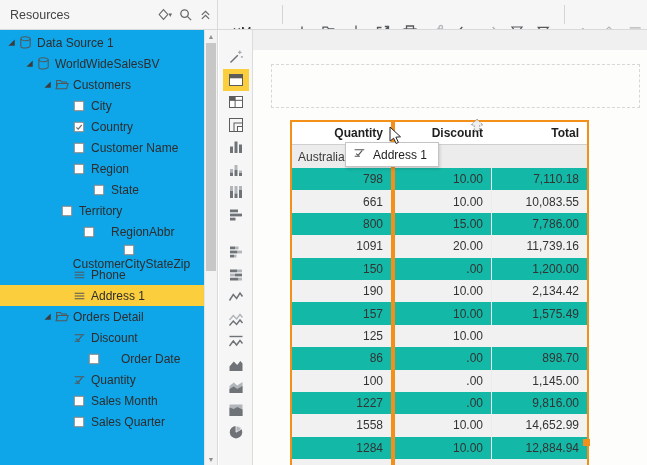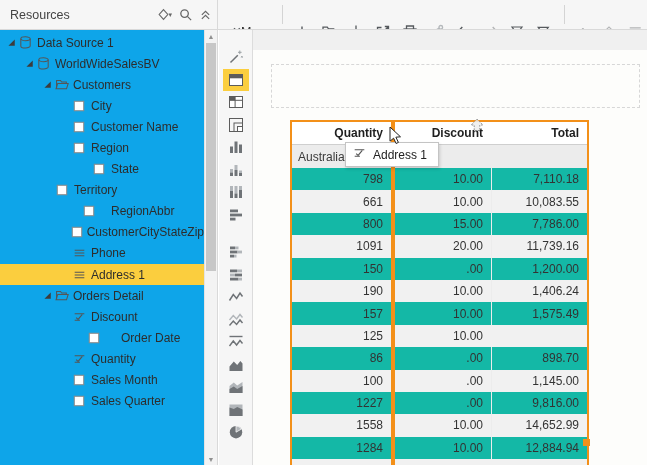--- a/index.html
+++ b/index.html
@@ -242,20 +242,30 @@
               <rect x="2.6" y="2.6" width="10.8" height="10.8"></rect>
             </svg>
           </span>
           <span class="tree-label">City</span>
         </div>
         <div class="tree-row" style="padding-left: 59px;">
           <span class="expander"></span>
           <span class="tree-icon">
             <svg width="14" height="14" viewBox="0 0 16 16" fill="#fff" stroke="#8b8b8b" stroke-width="1.2">
               <rect x="2.6" y="2.6" width="10.8" height="10.8"></rect>
+              <path d="M5 8.4l2.1 2.1 4-4.8" fill="none" stroke="#6e6e6e" stroke-width="1.4"></path>
+            </svg>
+          </span>
+          <span class="tree-label">Country</span>
+        </div>
+        <div class="tree-row" style="padding-left: 59px;">
+          <span class="expander"></span>
+          <span class="tree-icon">
+            <svg width="14" height="14" viewBox="0 0 16 16" fill="#fff" stroke="#8b8b8b" stroke-width="1.2">
+              <rect x="2.6" y="2.6" width="10.8" height="10.8"></rect>
             </svg>
           </span>
           <span class="tree-label">Customer Name</span>
         </div>
         <div class="tree-row" style="padding-left: 59px;">
           <span class="expander"></span>
           <span class="tree-icon">
             <svg width="14" height="14" viewBox="0 0 16 16" fill="#fff" stroke="#8b8b8b" stroke-width="1.2">
               <rect x="2.6" y="2.6" width="10.8" height="10.8"></rect>
             </svg>
@@ -264,39 +274,39 @@
         </div>
         <div class="tree-row" style="padding-left: 59px; margin-left: 20px;">
           <span class="expander"></span>
           <span class="tree-icon">
             <svg width="14" height="14" viewBox="0 0 16 16" fill="#fff" stroke="#8b8b8b" stroke-width="1.2">
               <rect x="2.6" y="2.6" width="10.8" height="10.8"></rect>
             </svg>
           </span>
           <span class="tree-label">State</span>
         </div>
-        <div class="tree-row" style="padding-left: 42px;">
+        <div class="tree-row" style="padding-left: 25px; margin-left: 22px;">
           <span class="expander"></span>
           <span class="tree-icon">
             <svg width="14" height="14" viewBox="0 0 16 16" fill="#fff" stroke="#8b8b8b" stroke-width="1.2">
               <rect x="2.6" y="2.6" width="10.8" height="10.8"></rect>
             </svg>
           </span>
           <span class="tree-label">Territory</span>
         </div>
         <div class="tree-row" style="padding-left: 59px; gap: 10px;">
           <span class="expander"></span>
           <span class="tree-icon">
             <svg width="14" height="14" viewBox="0 0 16 16" fill="#fff" stroke="#8b8b8b" stroke-width="1.2">
               <rect x="2.6" y="2.6" width="10.8" height="10.8"></rect>
             </svg>
           </span>
           <span class="tree-label">RegionAbbr</span>
         </div>
-        <div class="tree-row" style="padding-left: 59px;">
+        <div class="tree-row" style="padding-left: 59px; flex-direction: column;">
           <span class="expander"></span>
           <span class="tree-icon">
             <svg width="14" height="14" viewBox="0 0 16 16" fill="#fff" stroke="#8b8b8b" stroke-width="1.2">
               <rect x="2.6" y="2.6" width="10.8" height="10.8"></rect>
             </svg>
           </span>
           <span class="tree-label">CustomerCityStateZip</span>
         </div>
         <div class="tree-row" style="padding-left: 59px;">
           <span class="expander"></span>
@@ -575,21 +585,21 @@
             <div class="tcell c2">11,739.16</div>
           </div>
           <div class="trow">
             <div class="tcell c0">150</div>
             <div class="tcell c1">.00</div>
             <div class="tcell c2">1,200.00</div>
           </div>
           <div class="trow alt">
             <div class="tcell c0">190</div>
             <div class="tcell c1">10.00</div>
-            <div class="tcell c2">1,406.24</div>
+            <div class="tcell c2">2,134.42</div>
           </div>
           <div class="trow">
             <div class="tcell c0">157</div>
             <div class="tcell c1">10.00</div>
             <div class="tcell c2">1,575.49</div>
           </div>
           <div class="trow alt">
             <div class="tcell c0">125</div>
             <div class="tcell c1">10.00</div>
           </div>

